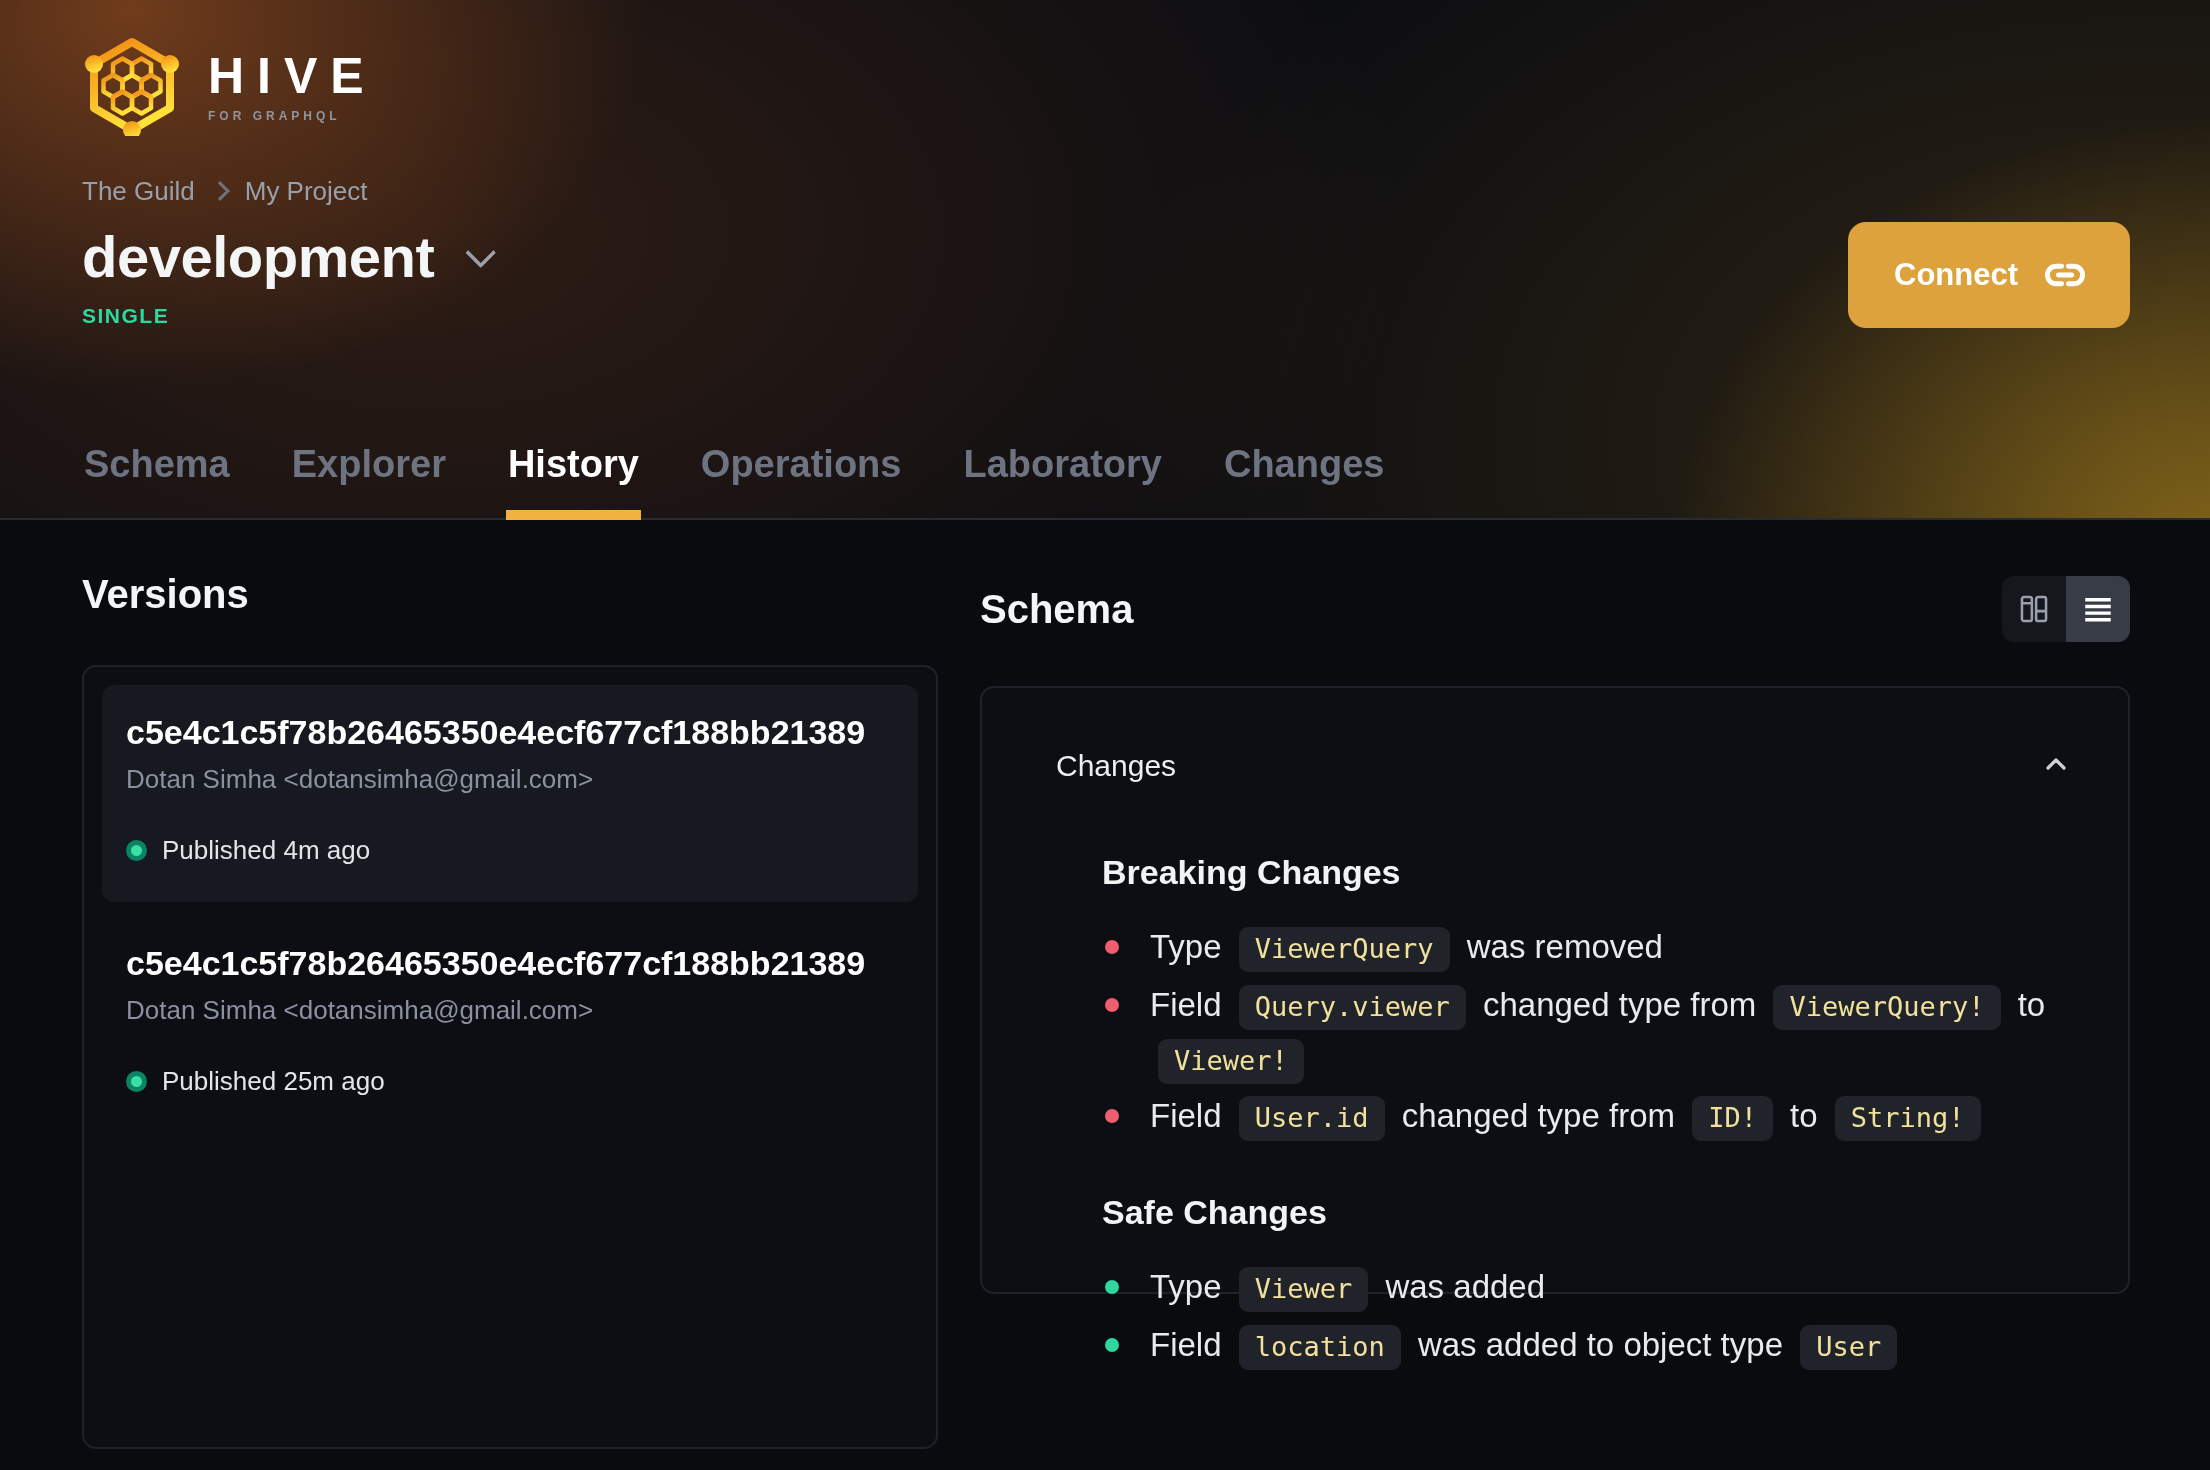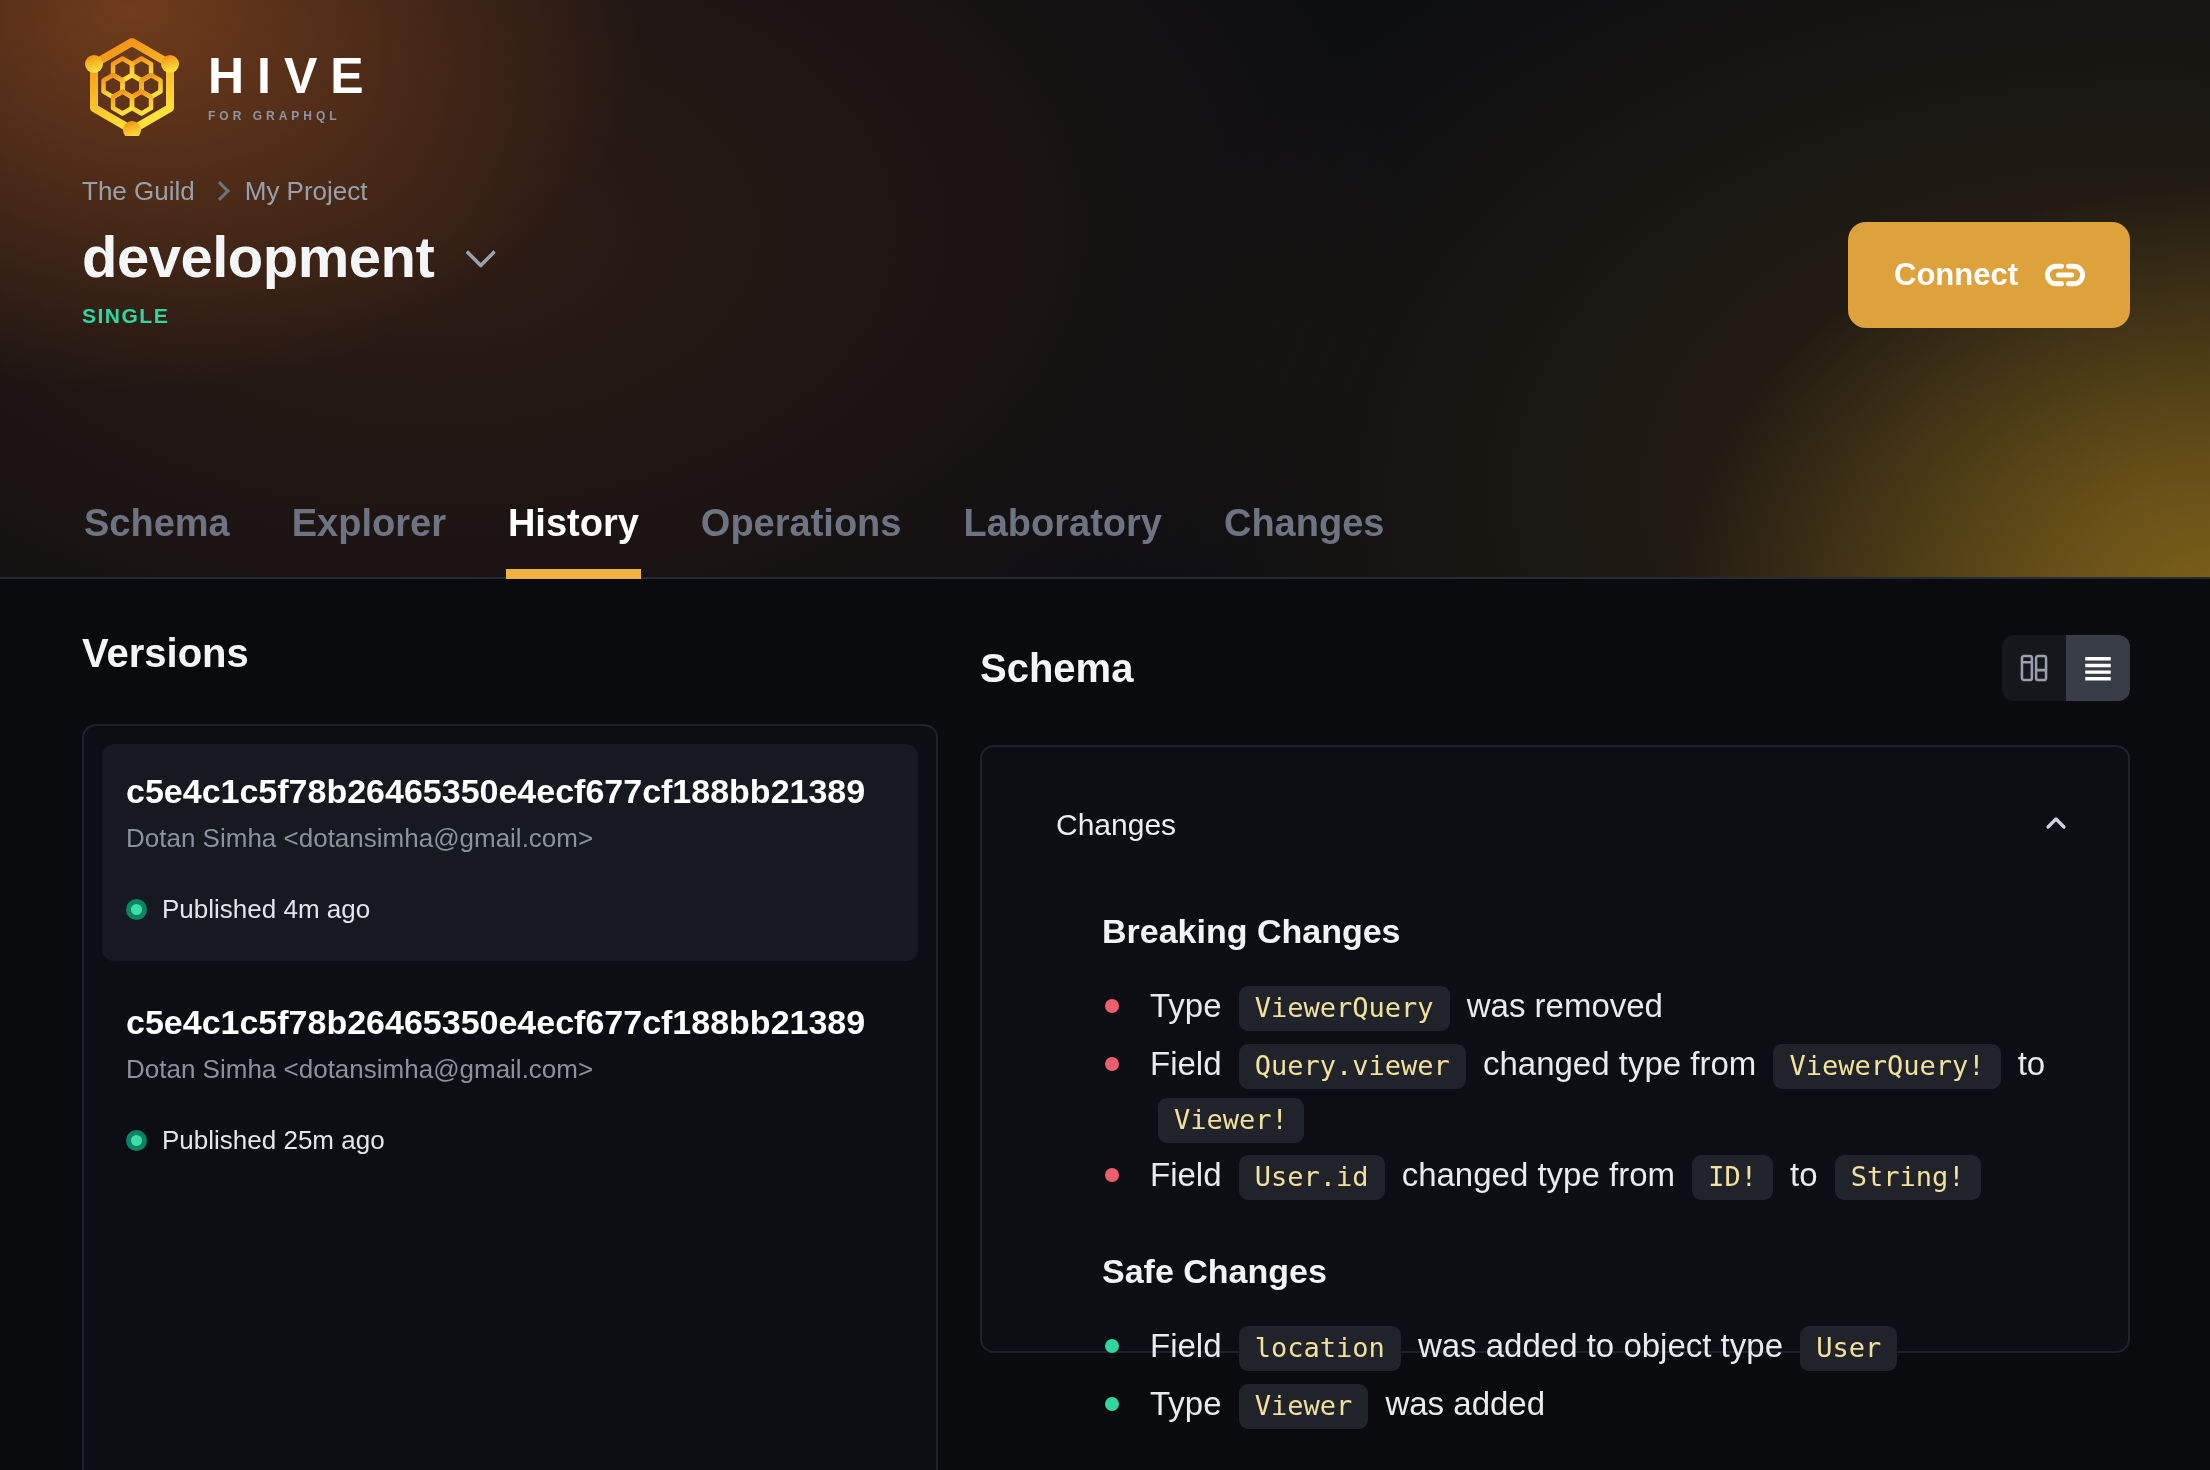--- a/index.html
+++ b/index.html
@@ -10,21 +10,21 @@
     background:#0a0b0f;
     font-family:"Liberation Sans", sans-serif;
     color:#f4f5f6;
     overflow:hidden;
     -webkit-font-smoothing:antialiased;
   }
 
   
   .hero {
     position:relative;
-    height:579px;
+    height:520px;
     border-bottom:2px solid #272b33;
     background:
       radial-gradient(760px 560px at 130px 10px,  rgba(193,98,36,.50), transparent 68%),
       radial-gradient(1500px 900px at 430px 230px, rgba(130,65,25,.28), transparent 65%),
       radial-gradient(900px 740px at 101% 112%,   rgba(236,181,34,.48), transparent 63%),
       radial-gradient(1700px 1100px at 97% 85%,   rgba(165,115,22,.22), transparent 62%),
       #0d0e12;
   }
   .hero-inner { padding:36px 80px 0 82px; }
 
@@ -249,20 +249,20 @@
       </div>
       <div class="changes-body">
           <h3 class="change-group-title">Breaking Changes</h3>
           <ul class="change-list breaking">
             <li>Type <span class="code-chip">ViewerQuery</span> was removed</li>
             <li>Field <span class="code-chip">Query.viewer</span> changed type from <span class="code-chip">ViewerQuery!</span> to <span class="code-chip">Viewer!</span></li>
             <li>Field <span class="code-chip">User.id</span> changed type from <span class="code-chip">ID!</span> to <span class="code-chip">String!</span></li>
           </ul>
           <h3 class="change-group-title">Safe Changes</h3>
           <ul class="change-list safe">
+            <li>Type <span class="code-chip">Viewer</span> was added</li>
             <li>Field <span class="code-chip">location</span> was added to object type <span class="code-chip">User</span></li>
-            <li>Type <span class="code-chip">Viewer</span> was added</li>
           </ul>
         </div>
     </div>
   </section>
 
 </main>
 
 </body></html>

